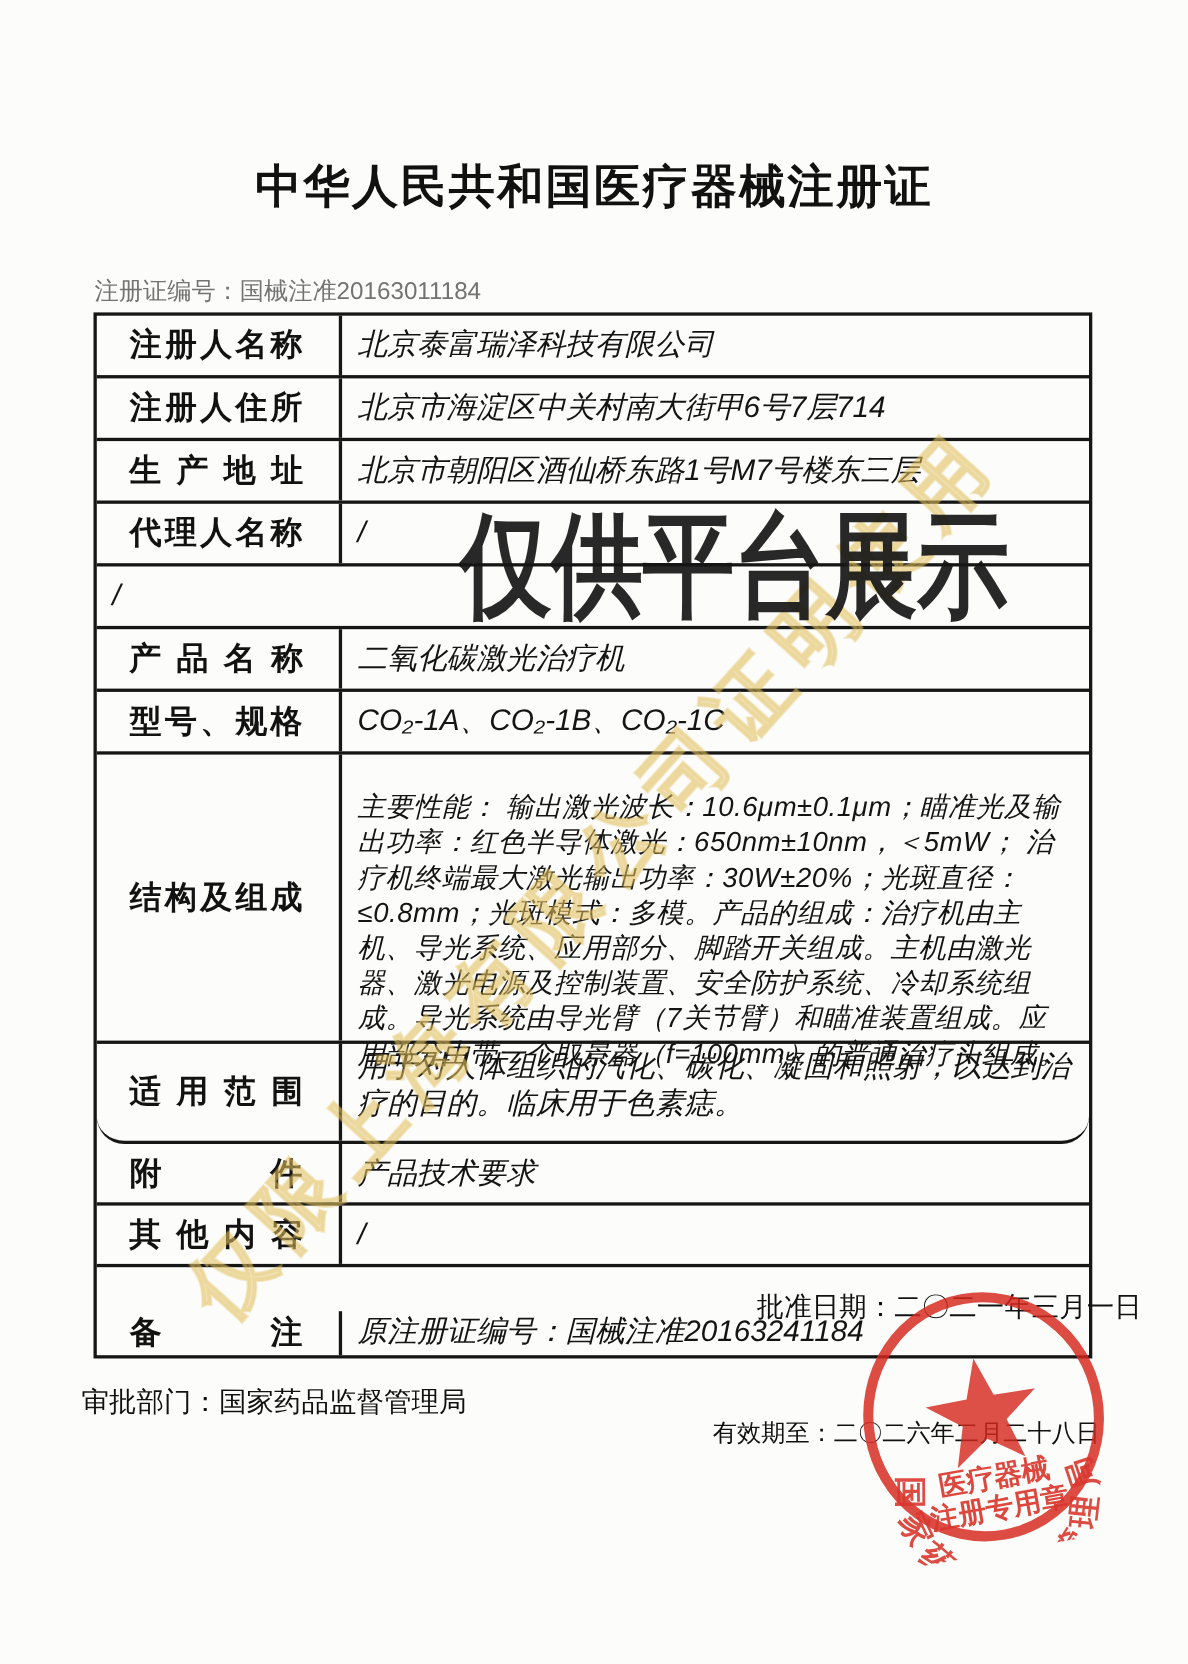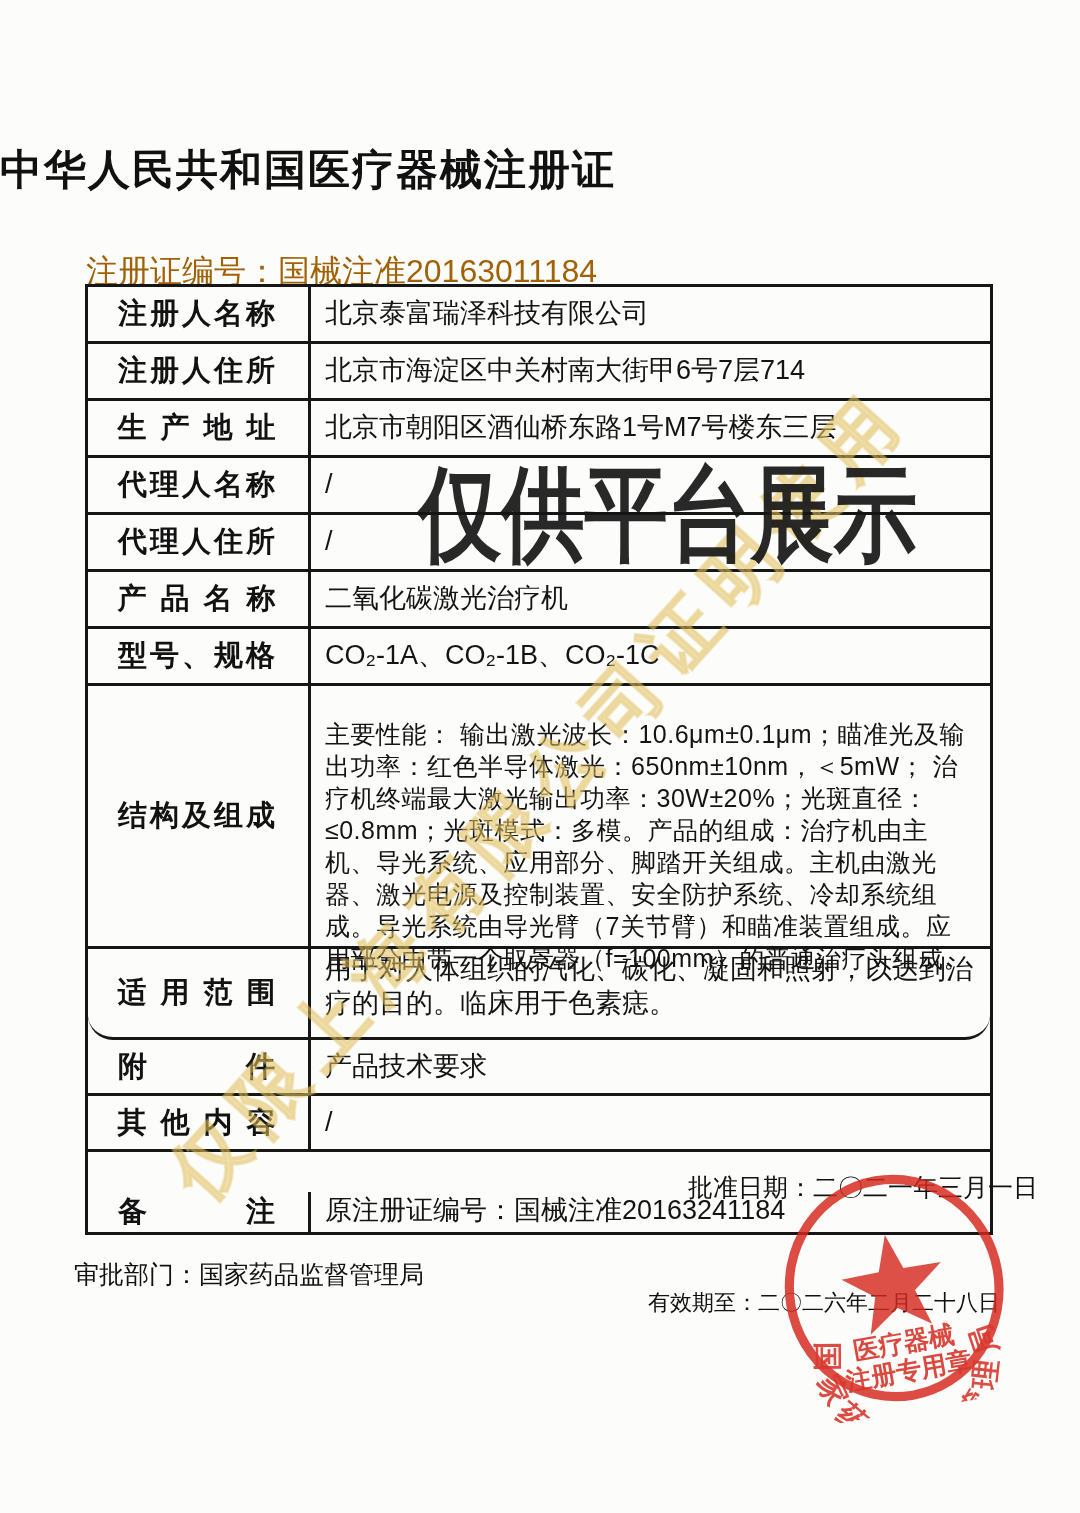--- a/index.html
+++ b/index.html
@@ -14,32 +14,33 @@
     background: #fcfcfa;
     overflow: hidden;
     color: #1a1a1a;
   }
 
   .doc-title {
     position: absolute;
     top: 142px;
     left: 0;
     width: 100%;
+    text-align: center;
     font-size: 42px;
     font-weight: bold;
     letter-spacing: 2px;
     color: #111;
   }
 
   .reg-line {
     position: absolute;
     top: 250px;
     left: 86px;
-    font-size: 32px;
-    color: #a16207;
+    font-size: 22px;
+    color: #737373;
   }
 
   .cert-table {
     position: absolute;
     left: 85px;
     top: 284px;
     width: 908px;
     border: 3px solid #161616;
     background: transparent;
   }
@@ -64,20 +65,21 @@
     white-space: pre;
   }
   .tvalue {
     flex: 1;
     display: flex;
     align-items: center;
     font-size: 27px;
     color: #141414;
     padding: 4px 14px;
     line-height: 1.25;
+    font-style: italic;
   }
   .r1, .r2, .r3, .r4, .r5, .r6, .r7 { height: 57px; }
   .r8 { height: 263px; }
   .r9 { height: 91px; border-radius: 25px; }
   .r10 { height: 56px; }
   .r11 { height: 56px; }
   .r12 { height: 80px; align-items: flex-end; }
   .r8 .tvalue, .r9 .tvalue, .r12 .tvalue {
     align-items: flex-start;
   }
@@ -171,21 +173,20 @@
     </div>
     <div class="trow r3">
       <div class="tlabel">生 产 地 址</div>
       <div class="tvalue">北京市朝阳区酒仙桥东路1号M7号楼东三层</div>
     </div>
     <div class="trow r4">
       <div class="tlabel">代理人名称</div>
       <div class="tvalue">/</div>
     </div>
     <div class="trow r5">
-      <div class="tlabel">代理人住所</div>
       <div class="tvalue">/</div>
     </div>
     <div class="trow r6">
       <div class="tlabel">产 品 名 称</div>
       <div class="tvalue">二氧化碳激光治疗机</div>
     </div>
     <div class="trow r7">
       <div class="tlabel">型号、规格</div>
       <div class="tvalue">CO₂-1A、CO₂-1B、CO₂-1C</div>
     </div>

